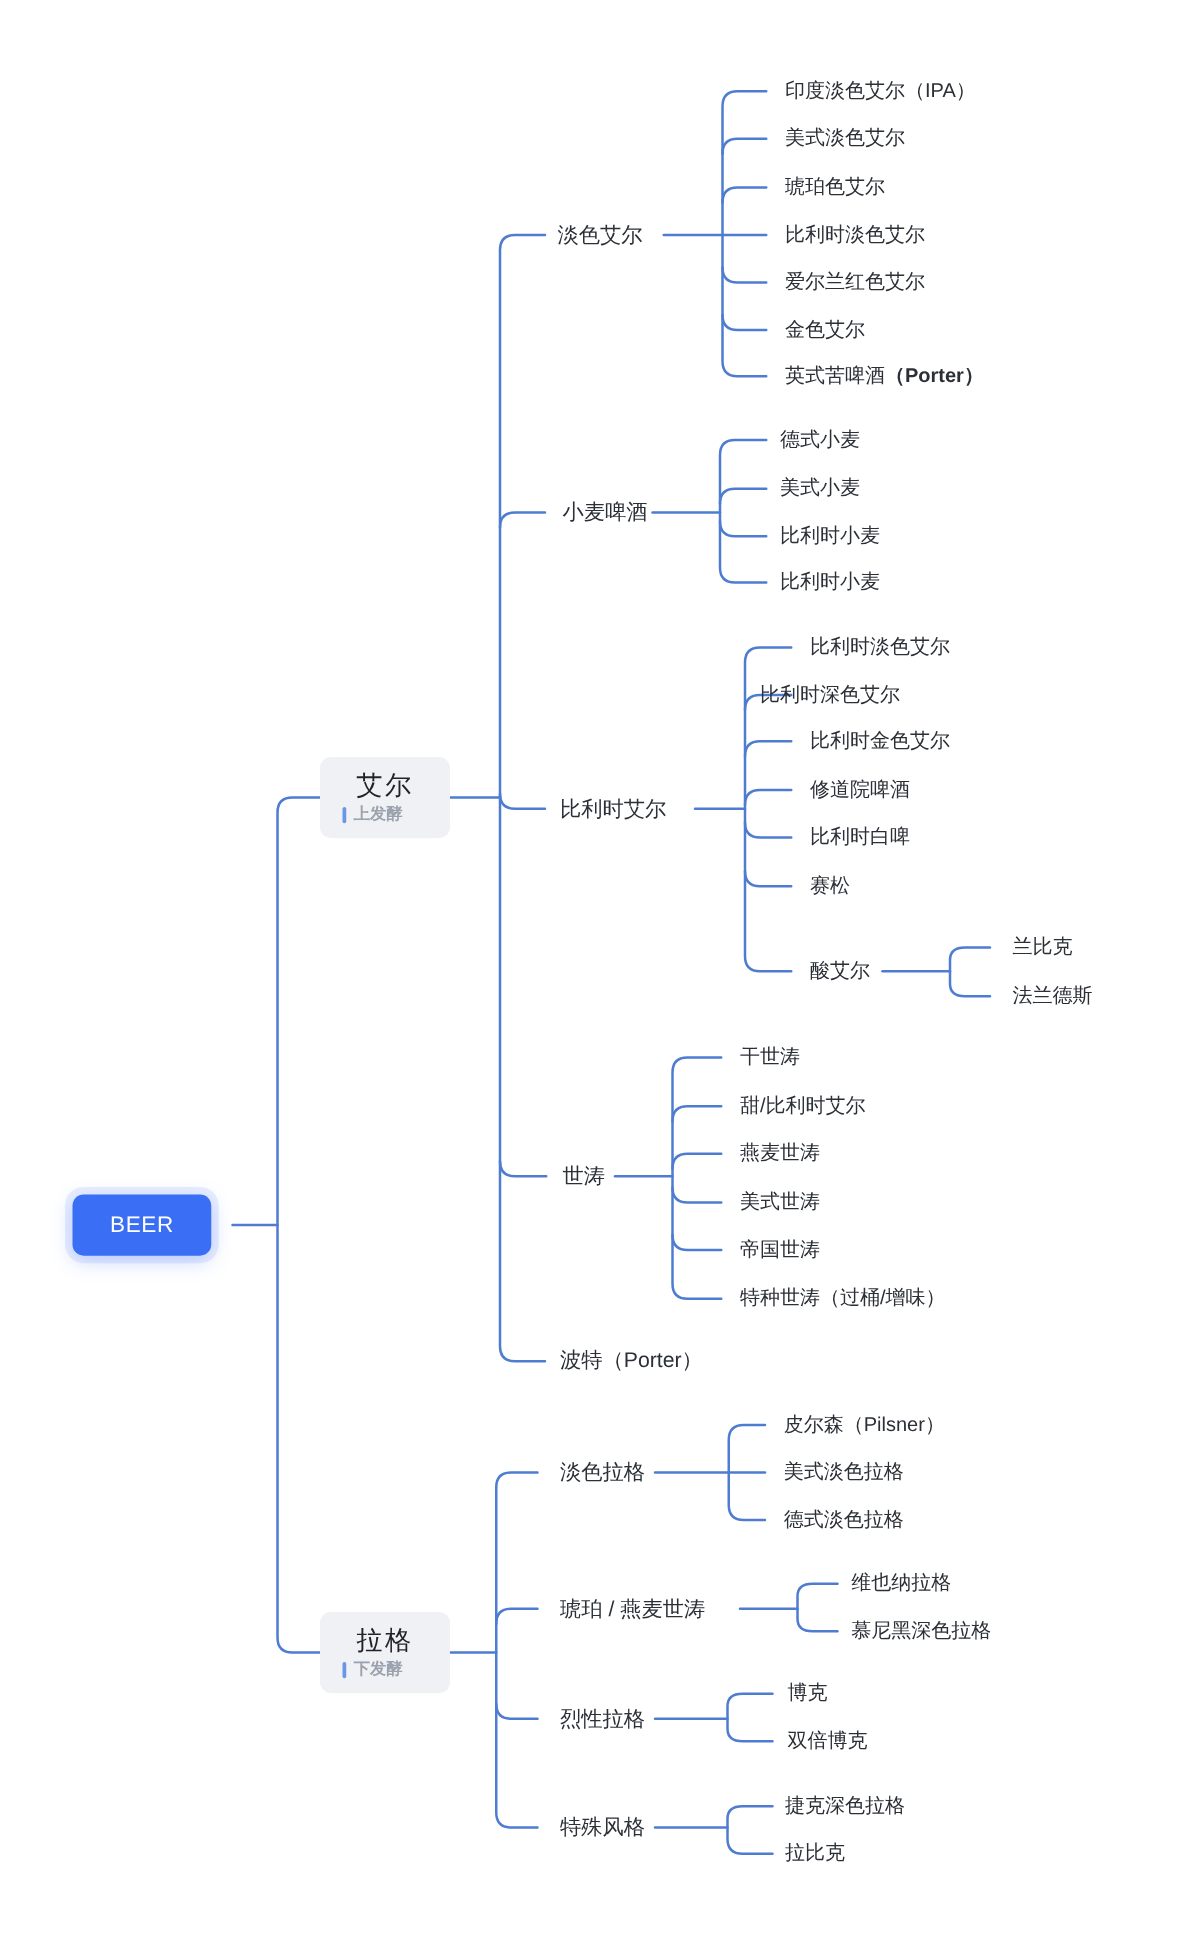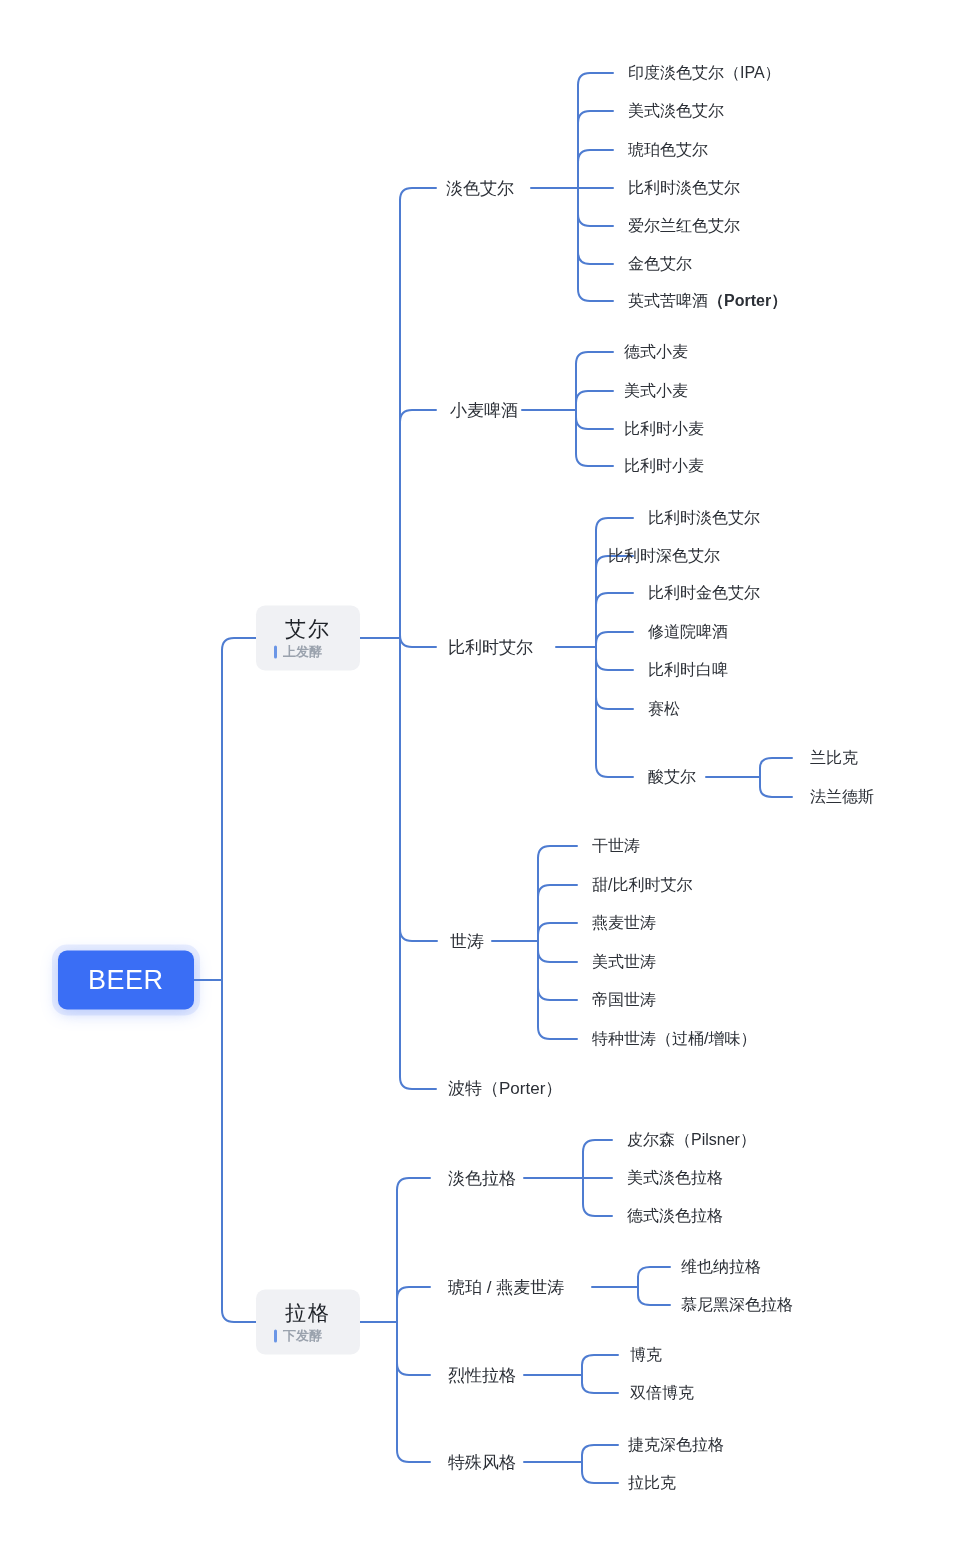--- a/index.html
+++ b/index.html
@@ -15,21 +15,21 @@
     position:absolute; transform:translateY(-50%); white-space:nowrap;
     color:var(--c-text,#2b2f36); cursor:default;
   }
   .l2 { font-size:17px;text-align:right; }
   .l3 { font-size:16px; }
   .lbl b { font-weight:bold; }
 
   .root {
     position:absolute; transform:translateY(-50%);
     background:var(--c-accent,#3a6ef5); color:var(--c-root_text,#ffffff);
-    font-size:27px; letter-spacing:0.5px; padding:14px 30px; border-radius:9px;
+    font-size:18px; letter-spacing:0.5px; padding:14px 30px; border-radius:9px;
     box-shadow:0 0 0 6px rgba(90,130,246,0.13), 0 4px 16px rgba(90,130,246,0.35);
   }
 
   .bbox {
     position:absolute; transform:translateY(-50%);
     background:var(--c-box_bg,#f0f1f4); border-radius:9px;
     padding:9px 18px 10px 18px; min-width:68px;
   }
   .bbox-title { font-size:21px; color:var(--c-title,#1f2329); text-align:center; letter-spacing:2px; }
   .bbox-sub { display:flex; align-items:center; gap:6px; margin-top:0; font-size:13px; color:var(--c-subtitle,#9aa2ad);font-weight:bold; }

